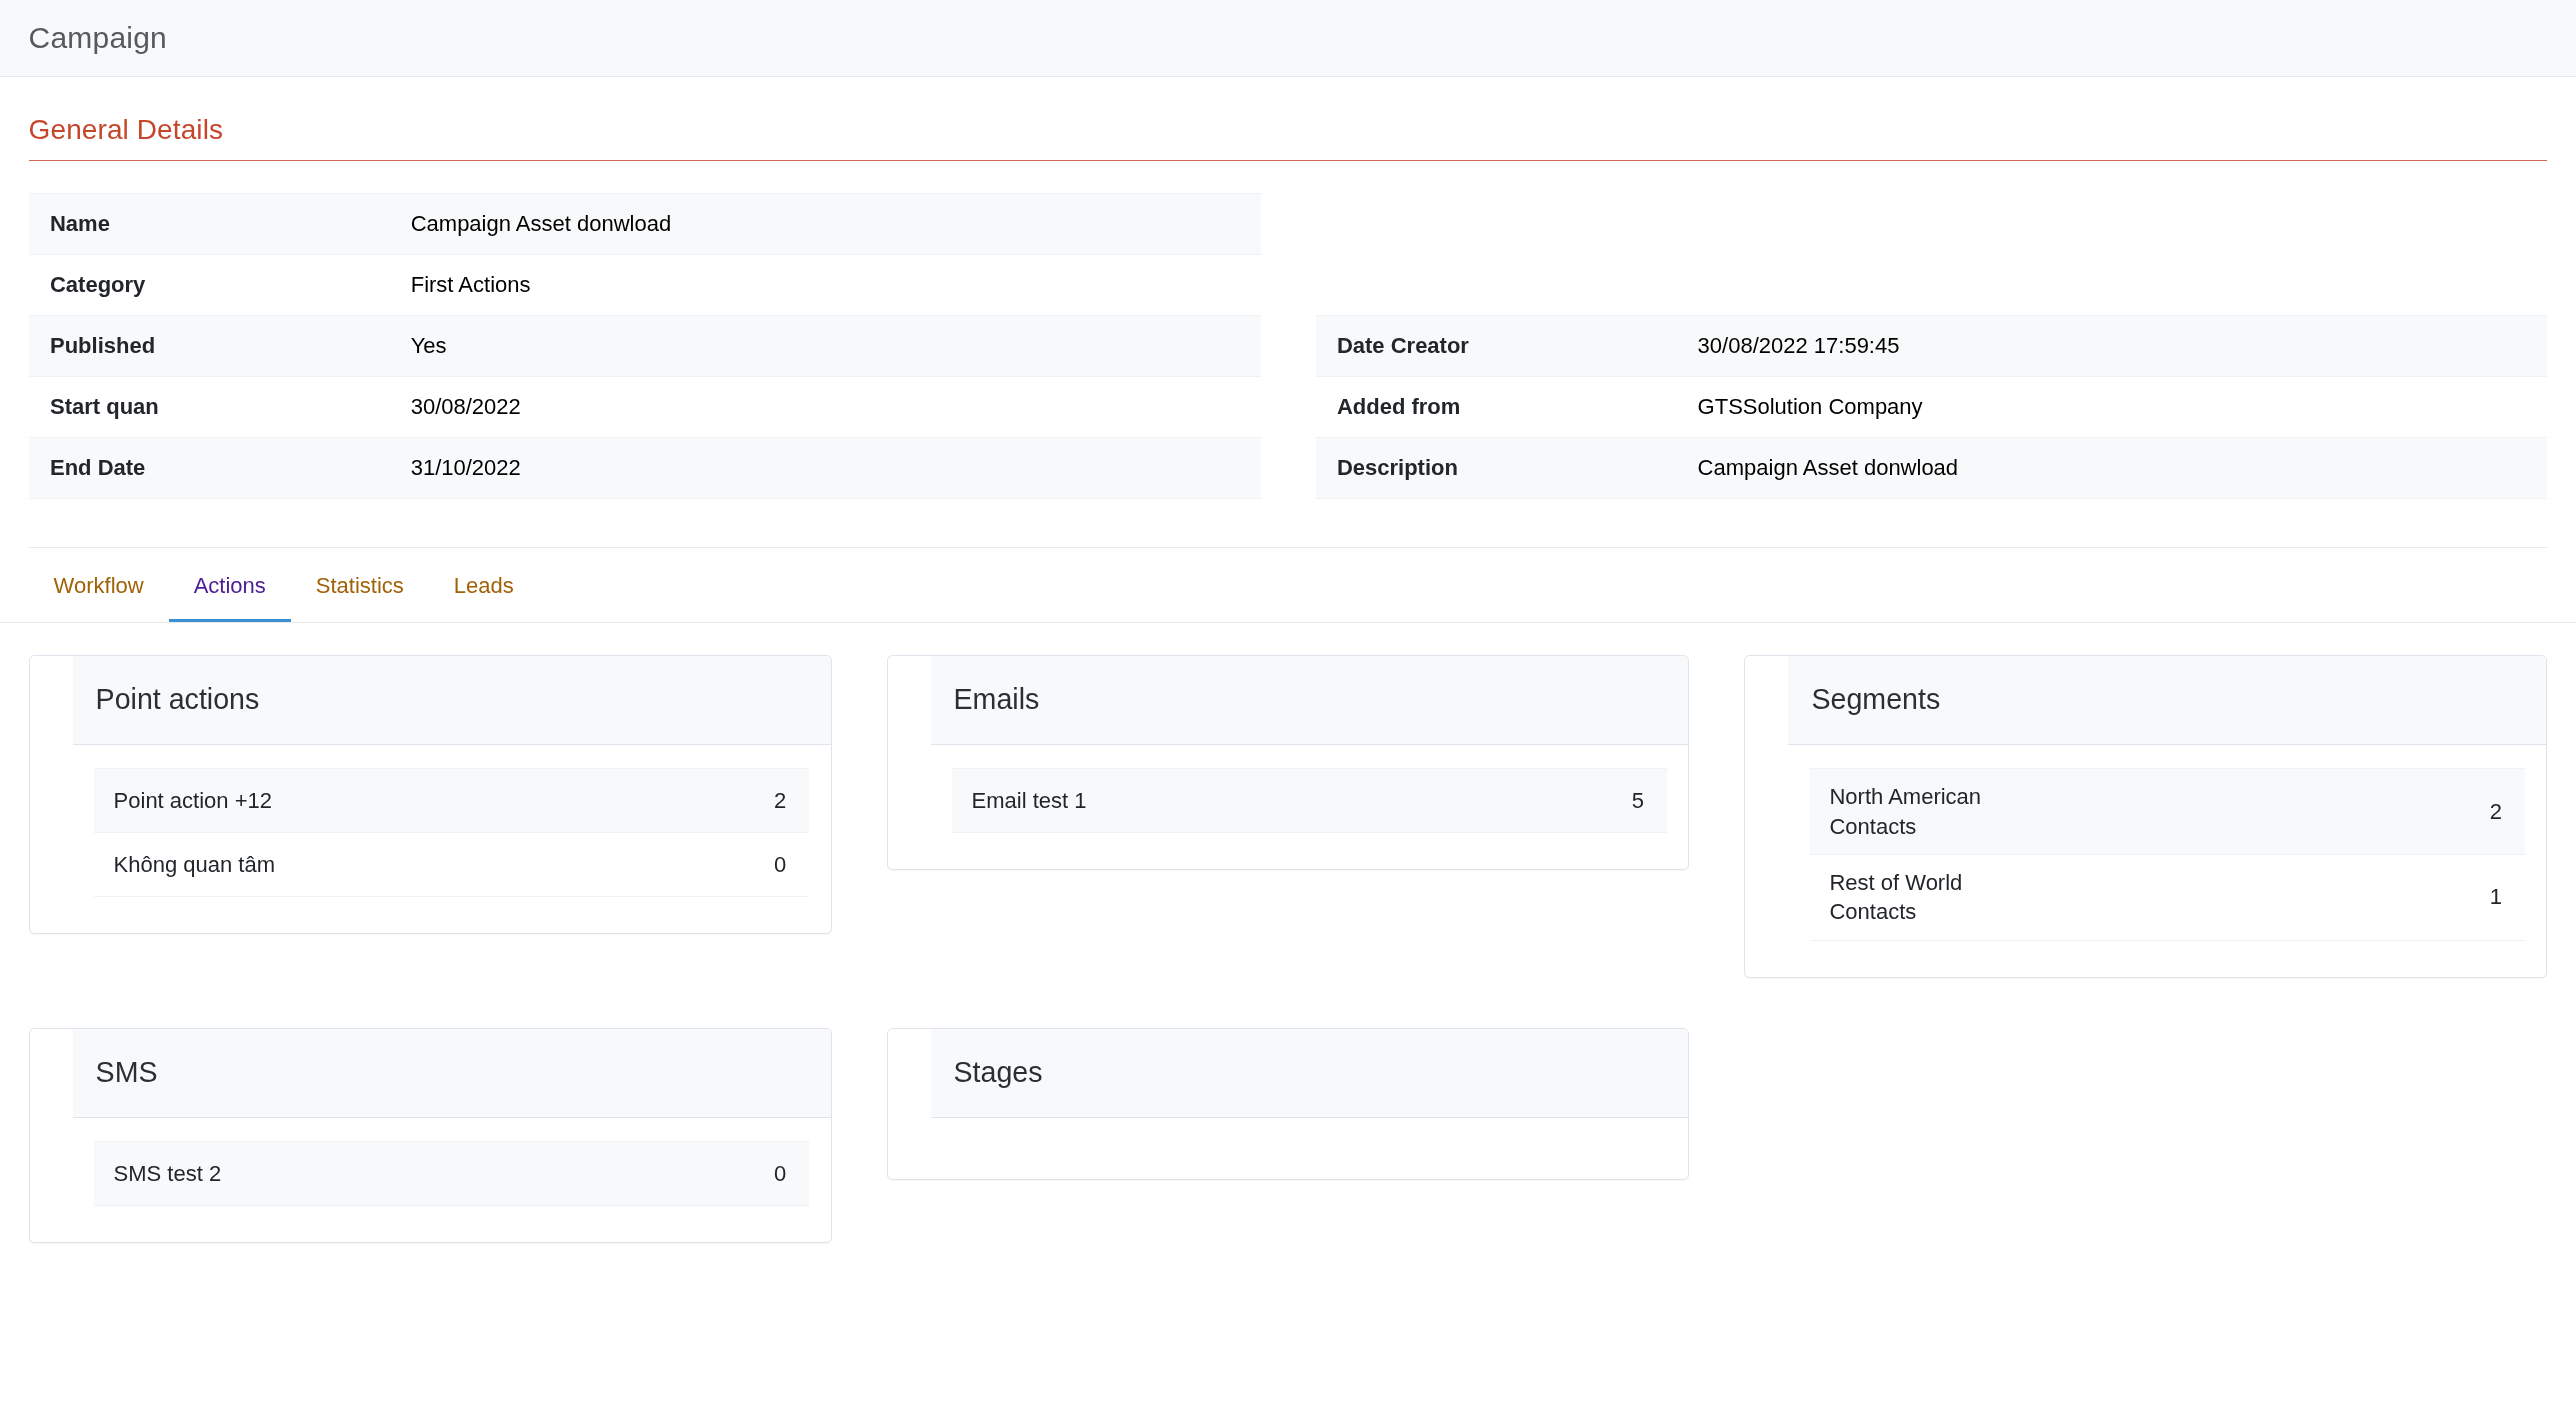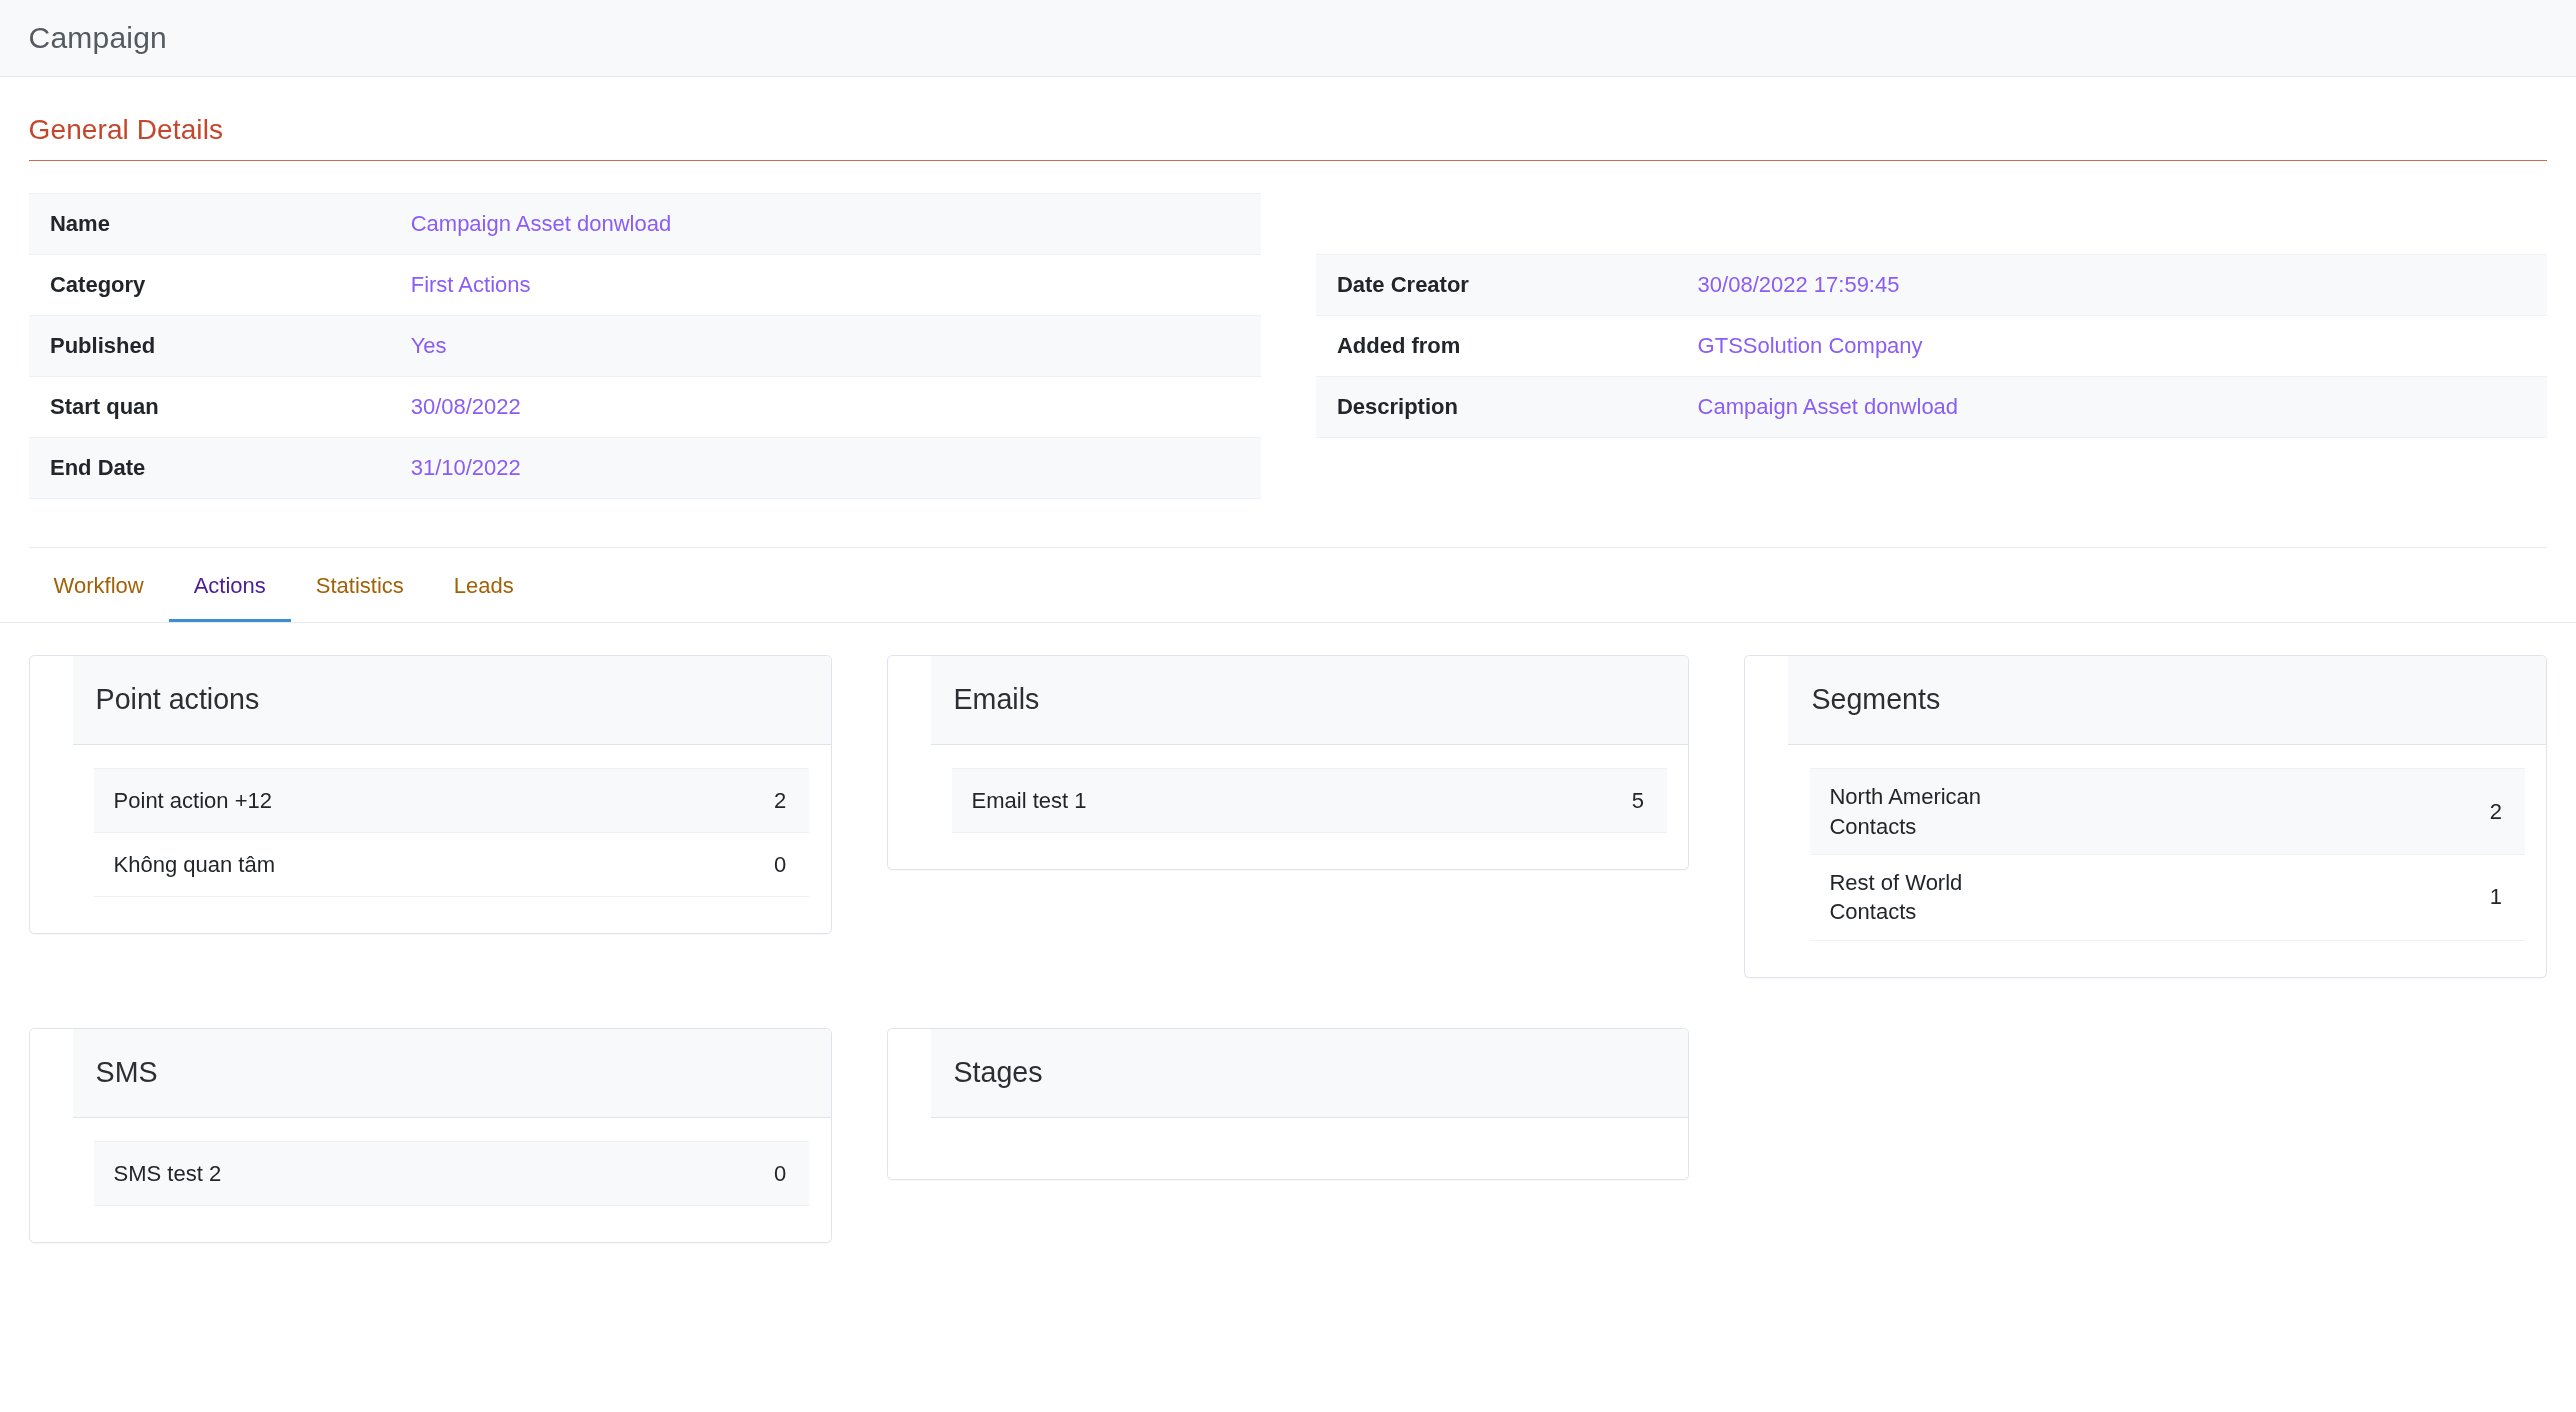--- a/index.html
+++ b/index.html
@@ -44,36 +44,36 @@
     height: 0.9px;
     background: #cf6a52;
     width: 100%;
     margin-bottom: 32px;
   }
 
   
   .details-row {
     display: flex;
     gap: 55px;
-    align-items: center;
+    align-items: flex-end;
   }
   .details-col { flex: 1 1 0; min-width: 0; }
 
   table.kv {
     width: 100%;
     border-collapse: collapse;
     table-layout: fixed;
   }
   table.kv tr { height: 61px; }
   table.kv tr.striped { background: #f8f9fa; }
   table.kv td {
     padding: 0 0 0 21.4px;
     vertical-align: middle;
     font-size: 22px;
-    color: #8b5cf6;
+    color: #000000;
     border-top: 0.9px solid #eef2f7;
     border-bottom: 0.9px solid #eef2f7;
   }
   table.kv td.k {
     width: 375px;
     font-weight: 700;
     color: #22262b;
   }
   table.kv td.v { font-weight: 400; padding-left: 7.1px; }
 

